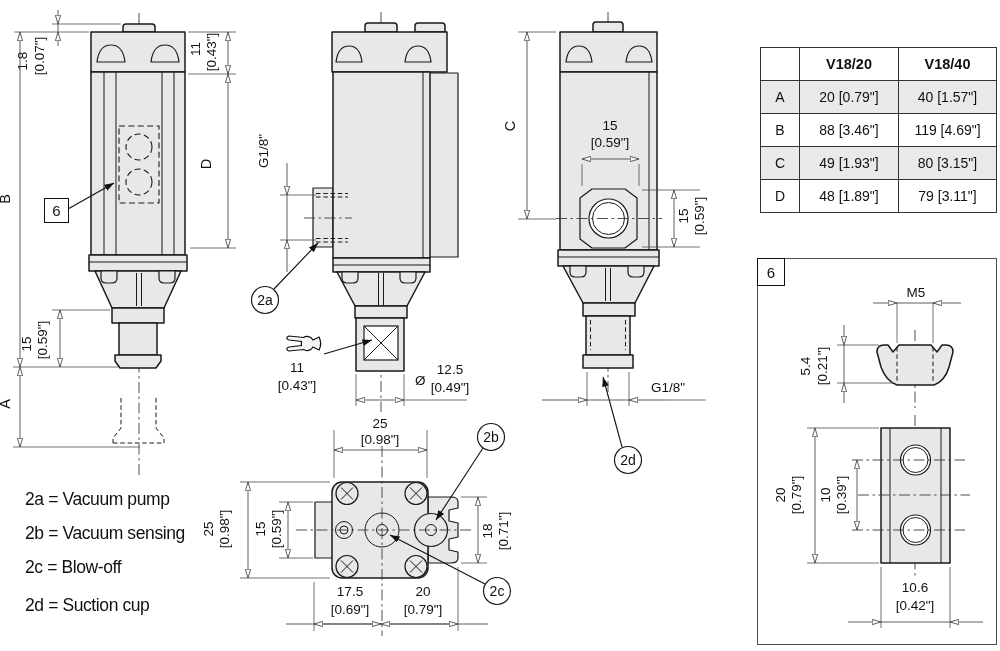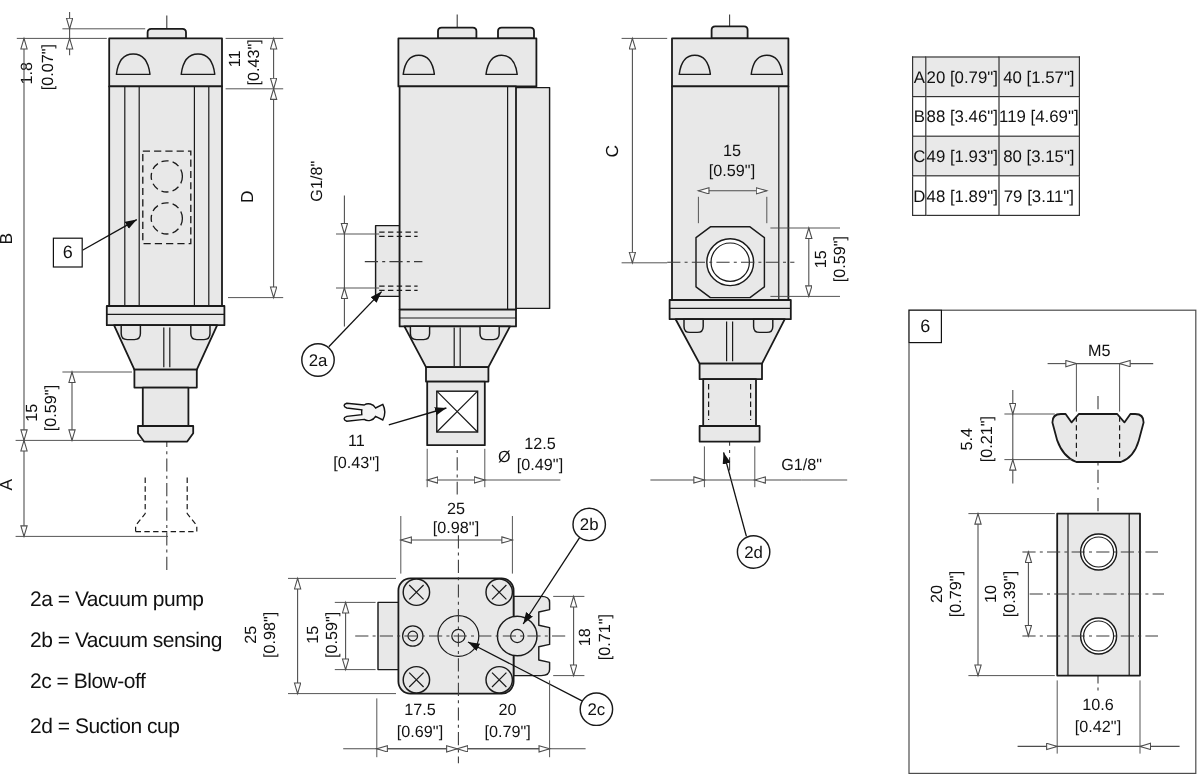--- a/index.html
+++ b/index.html
@@ -344,20 +344,25 @@
   </g>
 </svg>
 
 <div class="panel6"></div>
 <div class="panel6-label" style="left:757px;top:258px;width:26px;height:26px;">6</div>
 
 <div class="callout-box" style="left:44px;top:198px;width:23px;height:23px;">6</div>
 
 <table class="spec-table">
   <tbody>
+        <tr>
+    <th class="c0"></th>
+    <th class="c1">V18/20</th>
+    <th class="c2">V18/40</th>
+  </tr>
   <tr class="shade">
     <td>A</td>
     <td>20 [0.79"]</td>
     <td>40 [1.57"]</td>
   </tr>
   <tr>
     <td>B</td>
     <td>88 [3.46"]</td>
     <td>119 [4.69"]</td>
   </tr>

